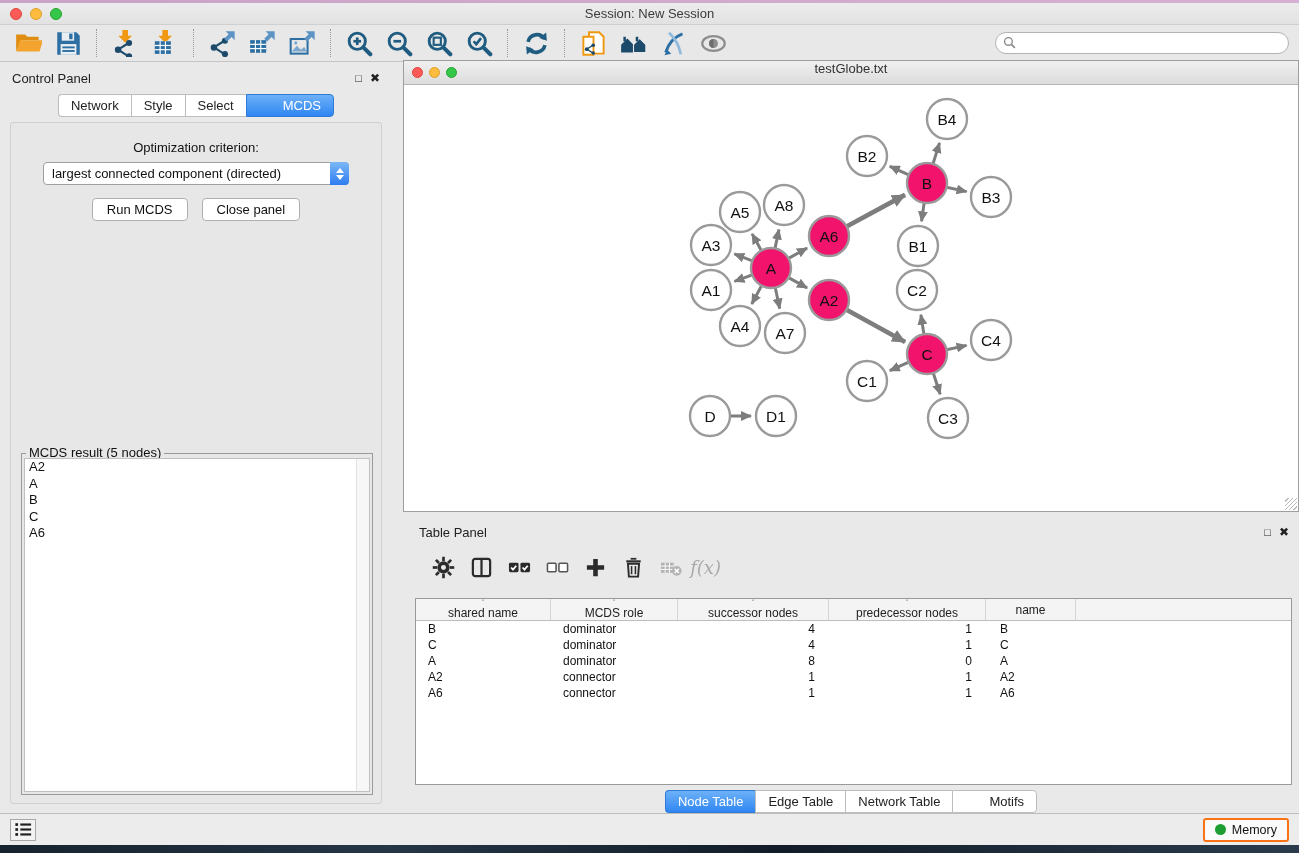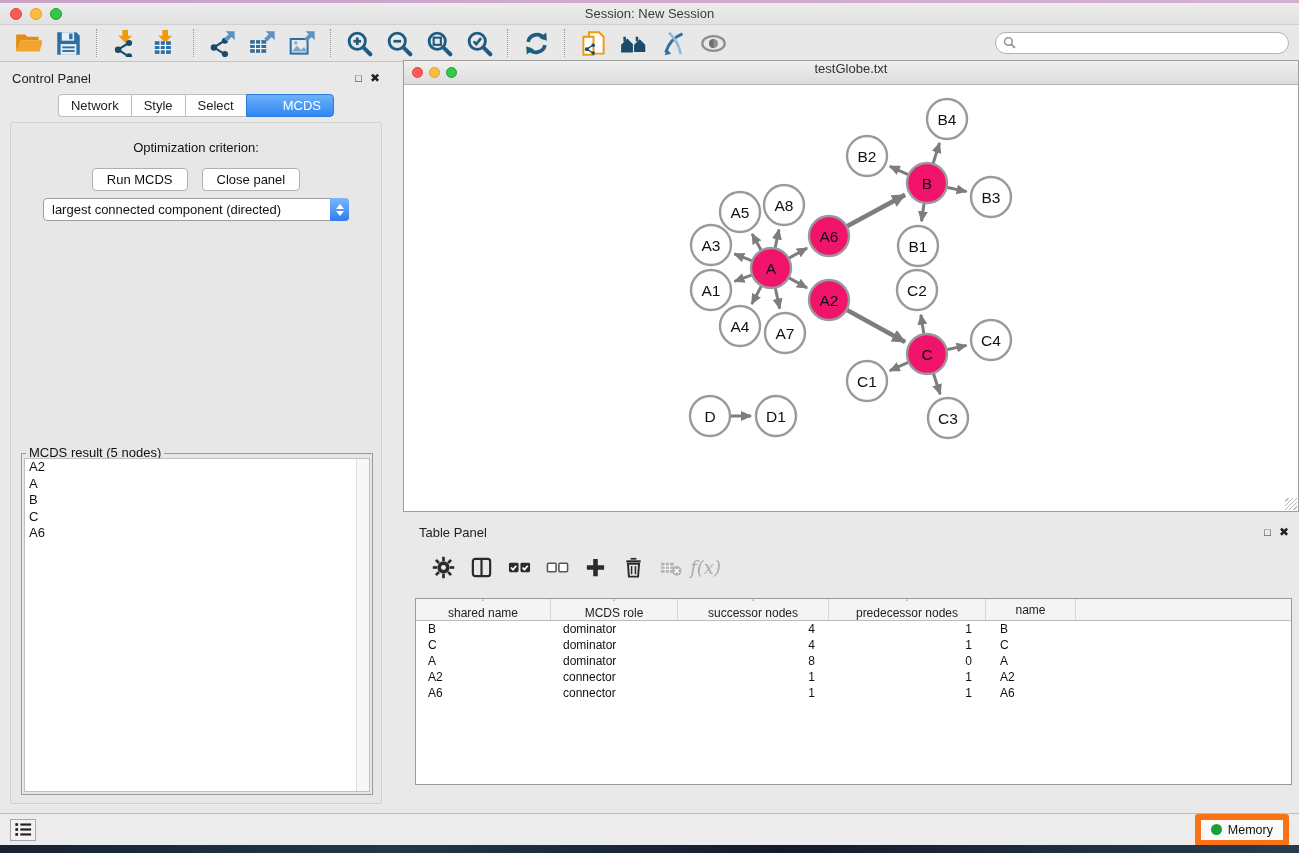--- a/index.html
+++ b/index.html
@@ -112,21 +112,21 @@
   .td.left { padding-left:12px; text-align:left; }
   .td.right { padding-right:14px; text-align:right; }
   #tp-tabs { position:absolute; left:0; right:0; top:270px; display:flex; justify-content:center; }
 
   
   #statusbar { position:absolute; left:0; top:810px; width:1299px; height:32px;
     background:#ECECEC; border-top:1px solid #bdbdbd; display:flex; align-items:center; padding:0 10px; }
   #list-btn { width:26px; height:22px; background:#f3f3f3; border:1px solid #a8a8a8;
     display:flex; align-items:center; justify-content:center; cursor:default; }
   #memory-btn { margin-left:auto; display:flex; align-items:center; gap:6px;
-    background:#fafafa; border:6px solid #f97316; border-radius:3px; padding:3px 10px;
+    background:#fafafa; border:2px solid #f97316; border-radius:3px; padding:3px 10px;
     font-size:12.5px; color:#111; cursor:default; }
   #memory-dot { width:11px; height:11px; border-radius:50%; background:#1d9e33; }
 </style>
 </head>
 <body>
 
 <div id="desktop-top"></div>
 
 <div id="app">
 
@@ -325,30 +325,30 @@
         </span>
       </div>
       <div class="cp-tabs" id="cp-tabs">
           <div class="seg-tab">Network</div>
           <div class="seg-tab">Style</div>
           <div class="seg-tab">Select</div>
           <div class="seg-tab active">MCDS</div>
         </div>
       <div id="cp-body">
         <div id="opt-label">Optimization criterion:</div>
-        <div id="cp-buttons">
-          <button class="cp-btn">Run MCDS</button>
-          <button class="cp-btn">Close panel</button>
-        </div>
         <div id="criterion">
           <span class="val">largest connected component (directed)</span>
           <span class="stepper">
             <span class="tri-up"></span>
               <span class="tri-dn"></span>
           </span>
+        </div>
+        <div id="cp-buttons">
+          <button class="cp-btn">Run MCDS</button>
+          <button class="cp-btn">Close panel</button>
         </div>
         <div id="mcds-result">
           <span id="mcds-legend">MCDS result (5 nodes)</span>
           <div id="mcds-list">
             <div class="mcds-item">A2</div>
               <div class="mcds-item">A</div>
               <div class="mcds-item">B</div>
               <div class="mcds-item">C</div>
               <div class="mcds-item">A6</div>
               <div id="mcds-scroll"></div>
@@ -658,20 +658,26 @@
             <div class="tr" style="grid-template-columns: 135px 127px 151px 157px 90px 1fr;">
               <div class="td left">A6</div>
               <div class="td left">connector</div>
               <div class="td right">1</div>
               <div class="td right">1</div>
               <div class="td left" style="padding-left: 14px;">A6</div>
               <div></div>
             </div>
           </div>
       </div>
+      <div id="tp-tabs">
+          <div class="seg-tab active">Node Table</div>
+          <div class="seg-tab">Edge Table</div>
+          <div class="seg-tab">Network Table</div>
+          <div class="seg-tab">Motifs</div>
+        </div>
     </div>
 
   </div>
 
   <div id="statusbar">
     <button id="list-btn">
       <svg width="18" height="15" viewBox="0 0 20 16">
         <g fill="#222">
           <rect x="1.5" y="1" width="3" height="3"></rect>
             <rect x="7" y="1.3" width="12" height="2.4"></rect>

